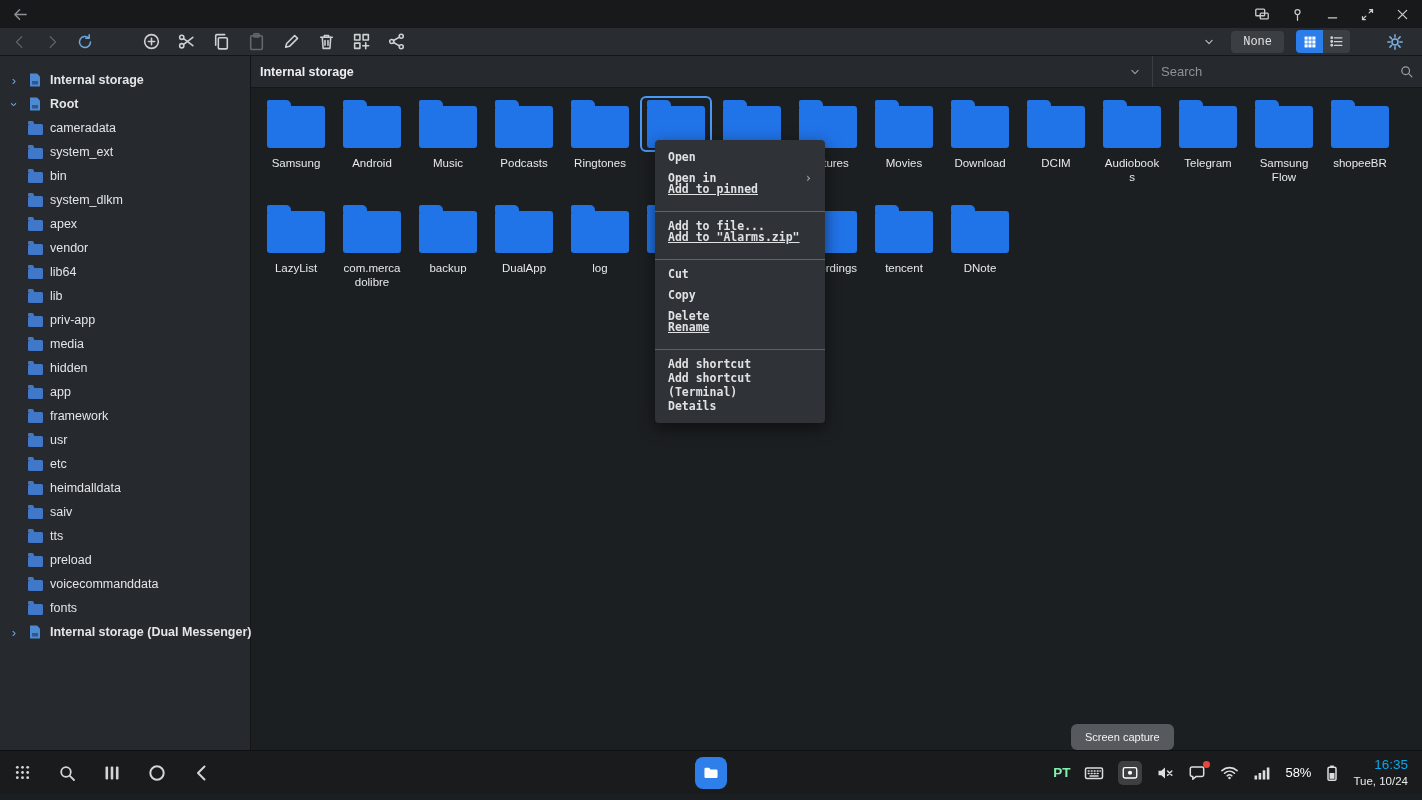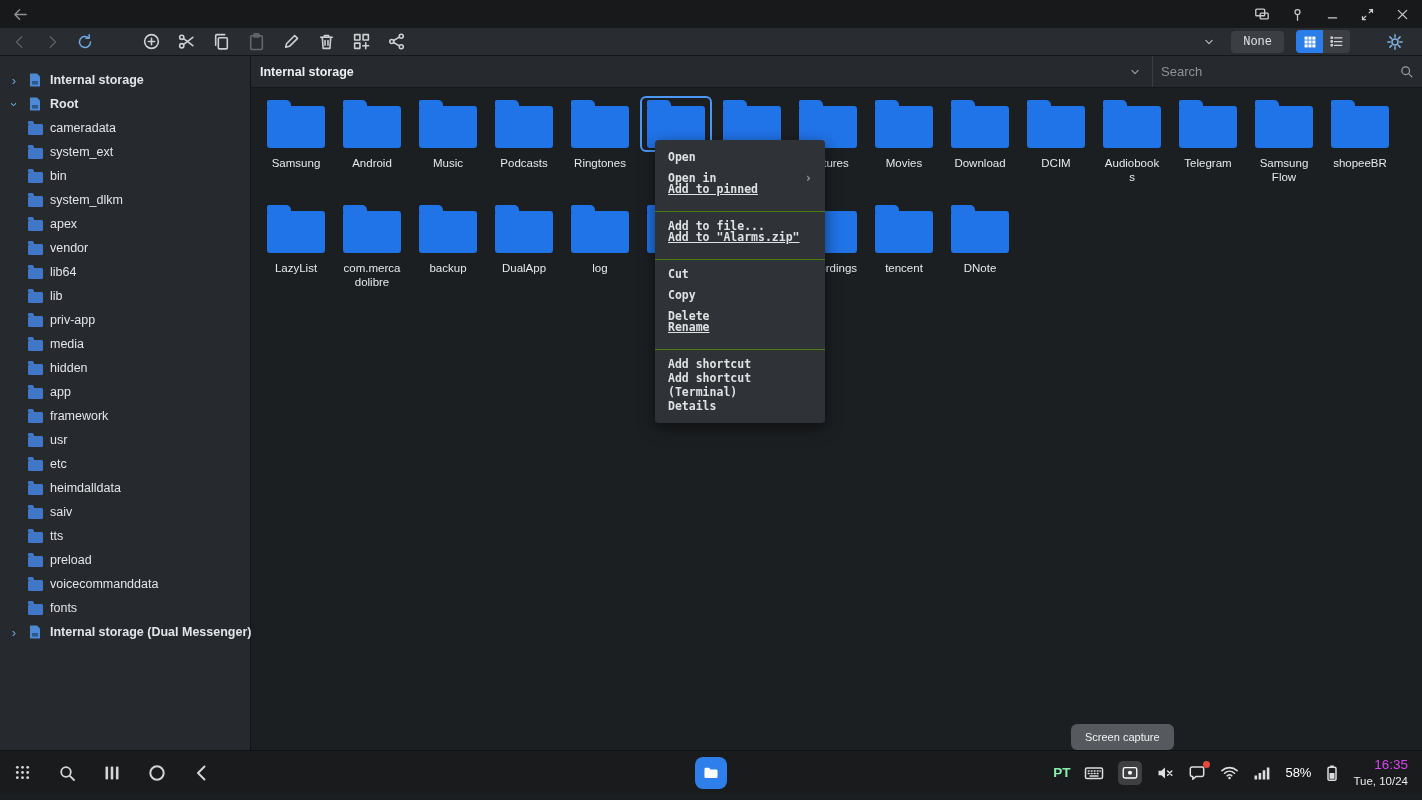--- a/index.html
+++ b/index.html
@@ -74,21 +74,21 @@
   .taskbar { height:44px; background:#191b1d; border-top:1px solid #0e1012; display:flex; align-items:center; padding:0 14px; position:relative; }
   .tb-left { display:flex; align-items:center; gap:27px; color:#d3d5d7; }
   .tb-center { position:absolute; left:50%; top:50%; transform:translate(-50%,-50%); width:32px; height:32px; border-radius:8px; background:#2e7fe9; display:flex; align-items:center; justify-content:center; }
   .tb-right { margin-left:auto; display:flex; align-items:center; gap:14px; color:#dcdee0; }
   .kb-lang { font-weight:bold; font-size:13.5px; color:#86efac; }
   .capture-wrap { background:rgba(255,255,255,.16); border-radius:5px; padding:3px; color:#fff; }
   .chat-wrap { position:relative; }
   .chat-wrap::after { content:""; position:absolute; top:-3px; right:-4px; width:7px; height:7px; background:#e5493c; border-radius:50%; }
   .batt-pct { font-size:13px; color:#fff; }
   .clock { text-align:right; line-height:1.25; }
-  .clock .t { font-size:13.5px; color:#d946ef; }
+  .clock .t { font-size:13.5px; color:#0ea5e9; }
   .clock .d { font-size:11.5px; color:#e8eaec; }
 </style>
 </head>
 <body>
 
 <div class="titlebar">
   <span class="icon back">
     <svg width="17" height="17" viewBox="0 0 18 18">
         <path d="M15 9H3M8 4L3 9l5 5"></path>
       </svg>

